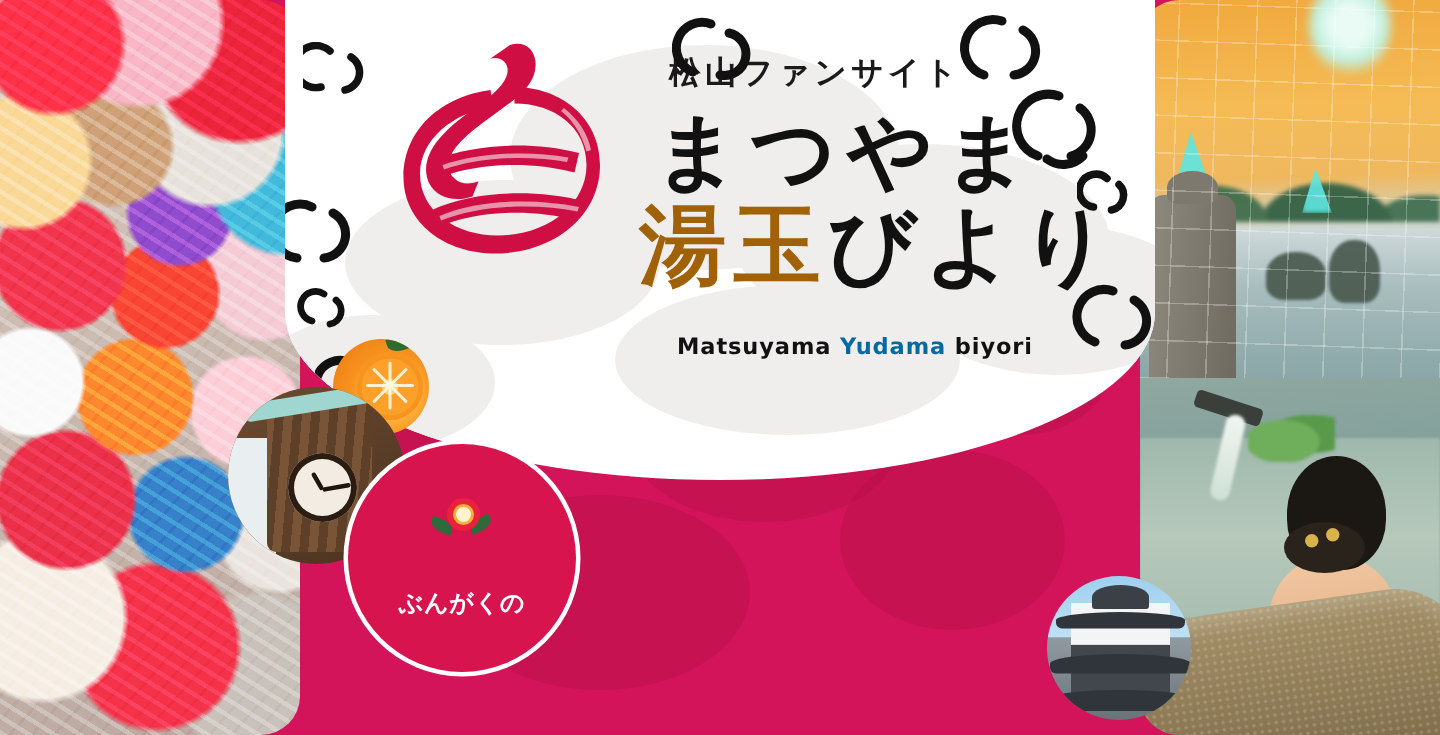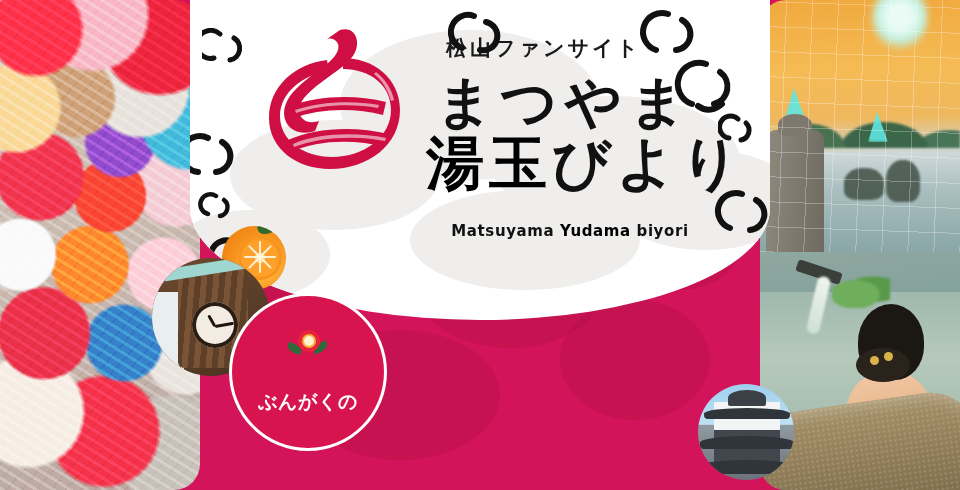--- a/index.html
+++ b/index.html
@@ -189,27 +189,27 @@
   .title-1{
     position:absolute;left:246px;top:74px;
     font-size:56px;font-weight:900;color:#111111;letter-spacing:7px;
     white-space:nowrap;line-height:1;
   }
   .title-2{
     position:absolute;left:236px;top:134px;
     font-size:58px;font-weight:900;color:#111111;letter-spacing:5px;
     white-space:nowrap;line-height:1;
   }
-  .title-2 .accent{color:#000000;}
+  .title-2 .accent{color:#a16207;}
   .romaji{
     position:absolute;left:190px;top:222px;width:380px;text-align:center;
     font-size:15px;font-weight:700;color:#111111;letter-spacing:.6px;
     white-space:nowrap;
   }
-  .romaji .accent{color:#000000;}
+  .romaji .accent{color:#0369a1;}
 
   
   .bubble{position:absolute;}
 
   
   .lower{
     position:absolute;left:0;top:0;width:960px;height:490px;pointer-events:none;
   }
   .blob{
     position:absolute;background:rgba(176,13,70,.35);border-radius:50%;
@@ -301,21 +301,21 @@
   }
   .badge .lf{
     position:absolute;width:15px;height:9px;background:#2d6b3a;border-radius:0 70% 0 70%;
   }
   .badge .lf.l1{left:-4px;top:14px;transform:rotate(18deg);}
   .badge .lf.l2{left:22px;top:13px;transform:rotate(-22deg) scaleX(-1);}
   .badge .slogan{
     color:#ffffff;font-weight:900;line-height:1.22;letter-spacing:.5px;
   }
   .badge .l-a{font-size:19px;}
-  .badge .l-b{font-size:19px;margin-top:32px;}
+  .badge .l-b{font-size:16px;margin-top:32px;}
   .badge .l-c{font-size:19px;}
 
   
   .desc{
     position:absolute;left:394px;top:310px;width:360px;
     color:#ffffff;font-size:14.6px;font-weight:700;line-height:1.62;
     letter-spacing:.2px;
   }
   .desc div{white-space:nowrap;}
 </style>

